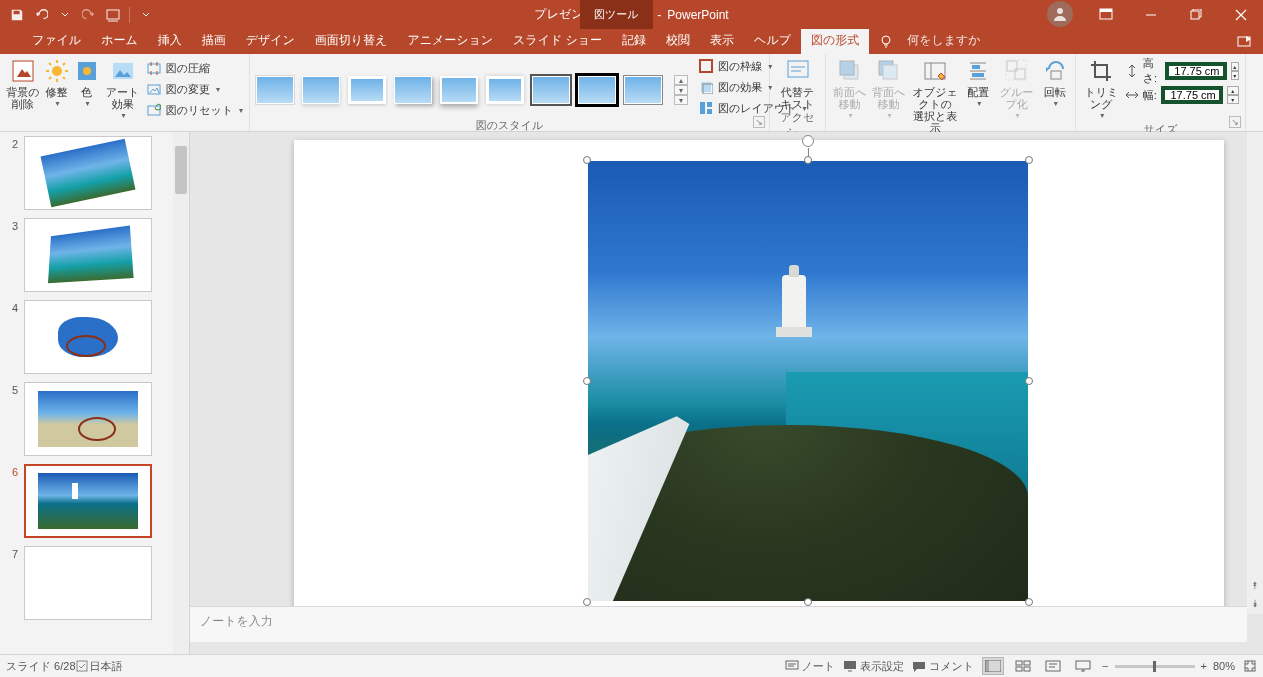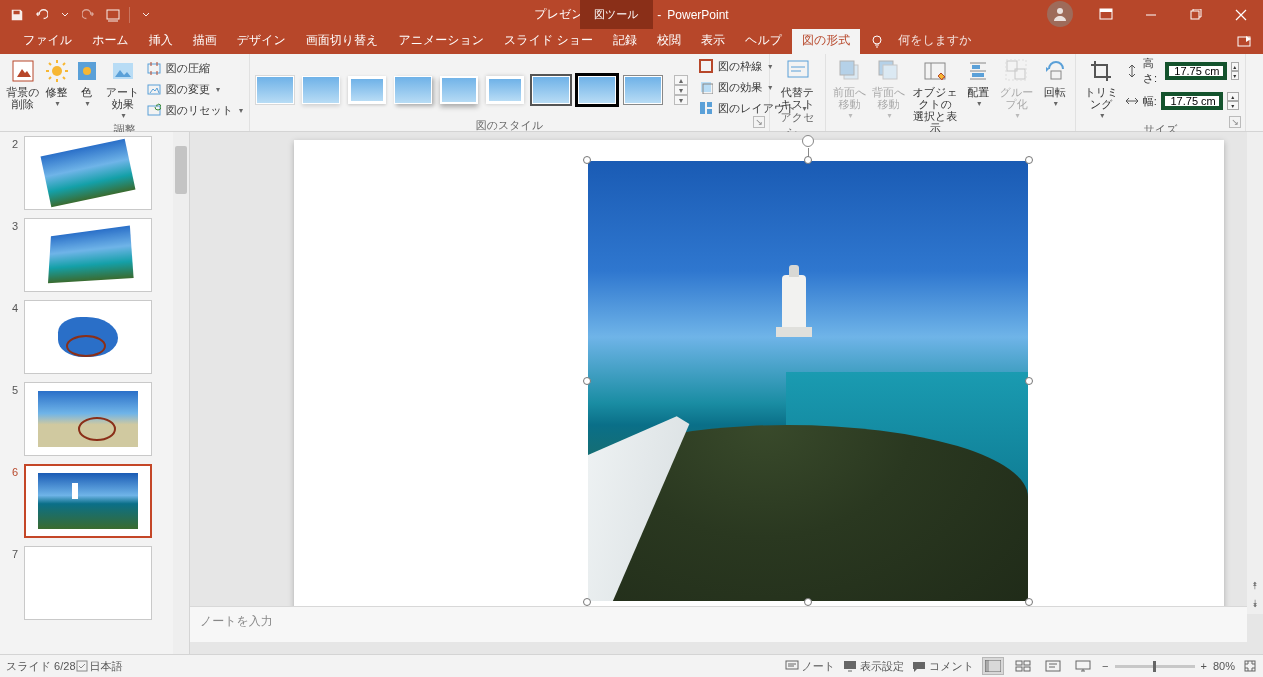--- a/index.html
+++ b/index.html
@@ -11,21 +11,21 @@
 .qat .qbtn { width: 22px; height: 22px; display: flex; align-items: center; justify-content: center; opacity: .9; }
 .qat .sep { width: 1px; height: 16px; background: rgba(255,255,255,.25); margin: 0 3px; }
 .titlebar .center { position: absolute; left: 50%; transform: translateX(-50%); display: flex; align-items: center; gap: 6px;}
 .titlebar .context-tab { position: absolute; left: 580px; top:0; height:29px; background:#8a2f18; padding:0 14px; display:flex; align-items:center; font-size:11px;}
 .titlebar .winbtns { position:absolute; right:0; top:0; display:flex; height:29px; }
 .winbtns .wbtn { width:45px; display:flex; align-items:center; justify-content:center; }
 .winbtns .avatar { width:26px; height:26px; border-radius:50%; background:#9e6b5a; margin:1px 10px 0 0; display:flex; align-items:center; justify-content:center;}
 .winbtns .avatar svg{width:16px;height:16px;}
 
 
-.tabsrow { height: 25px; background: #b7472a; display: flex; align-items:flex-end; color:#fff; font-size:12px; padding-left:13px; position:relative;}
+.tabsrow { height: 25px; background: #b7472a; display: flex; align-items:flex-end; color:#fff; font-size:12px; padding-left:22px; position:relative;}
 .tabsrow .tab { padding: 3px 10px 5px 10px; cursor:default;}
 .tabsrow .tab.active { background:#f3f3f3; color:#b7472a;}
 .tabsrow .tab.context { background:#8a2f18;}
 .tabsrow .tab.context.active { background:#f3f3f3; color:#b7472a;}
 .tabsrow .tell { display:flex; align-items:center; gap:14px; padding:3px 10px 5px 10px; color:rgba(255,255,255,.85);}
 .tabsrow .share { position:absolute; right:6px; top:2px; width:24px; height:20px; display:flex; align-items:center; justify-content:center;}
 
 
 .ribbon { height: 78px; background:#f3f3f3; border-bottom:1px solid #d4d4d4; display:flex; position:relative;}
 .group { border-right:1px solid #e1e1e1; display:flex; flex-direction:column; justify-content:space-between; padding:2px 6px 0 6px;}
@@ -288,21 +288,20 @@
                 <rect x="1" y="3" width="12" height="9" fill="none" stroke="#5aa0d8"></rect>
                 <path d="M11 1a3 3 0 11-3 3" stroke="#3a8a3a" fill="none"></path>
                 <path d="M11 1l-2 1 1 2" fill="#3a8a3a"></path>
               </svg>
             </div>
             <span>図のリセット</span>
             <span class="caret">▾</span>
           </div>
       </div>
     </div>
-    <div class="glabel">調整</div>
   </div>
 
   <div class="group rel" style="width:520px">
     <div class="grow" style="align-items:center;">
       <div class="gallery">
         <div class="thumb"></div>
         <div class="thumb soft"></div>
         <div class="thumb" style="border:3px solid #fff;box-shadow:0 1px 3px rgba(0,0,0,.2)"></div>
         <div class="thumb" style="box-shadow:2px 2px 4px rgba(0,0,0,.3)"></div>
         <div class="thumb" style="box-shadow:0 3px 5px rgba(0,0,0,.3),0 0 0 1px #fff inset"></div>
@@ -445,21 +444,21 @@
     <div class="grow">
       <div class="bigbtn" style="width:44px">
         <div class="ic">
             <svg width="24" height="24">
               <path d="M6 2v16h16M2 6h16v16" stroke="#555" stroke-width="2" fill="none"></path>
             </svg>
           </div>
         <span>トリミング</span>
           <span class="caret">▾</span>
       </div>
-      <div style="display:flex;flex-direction:column;gap:8px;padding-top:4px;">
+      <div style="display:flex;flex-direction:column;gap:2px;padding-top:4px;">
         <div class="row">
           <div class="sic">
               <svg width="14" height="14">
                 <path d="M7 1v12M4 4l3-3 3 3M4 10l3 3 3-3" stroke="#555" fill="none"></path>
               </svg>
             </div>
           <span>高さ:</span>
           <input value="17.75 cm" style="">
           <div class="spin">
               <div>▴</div>

